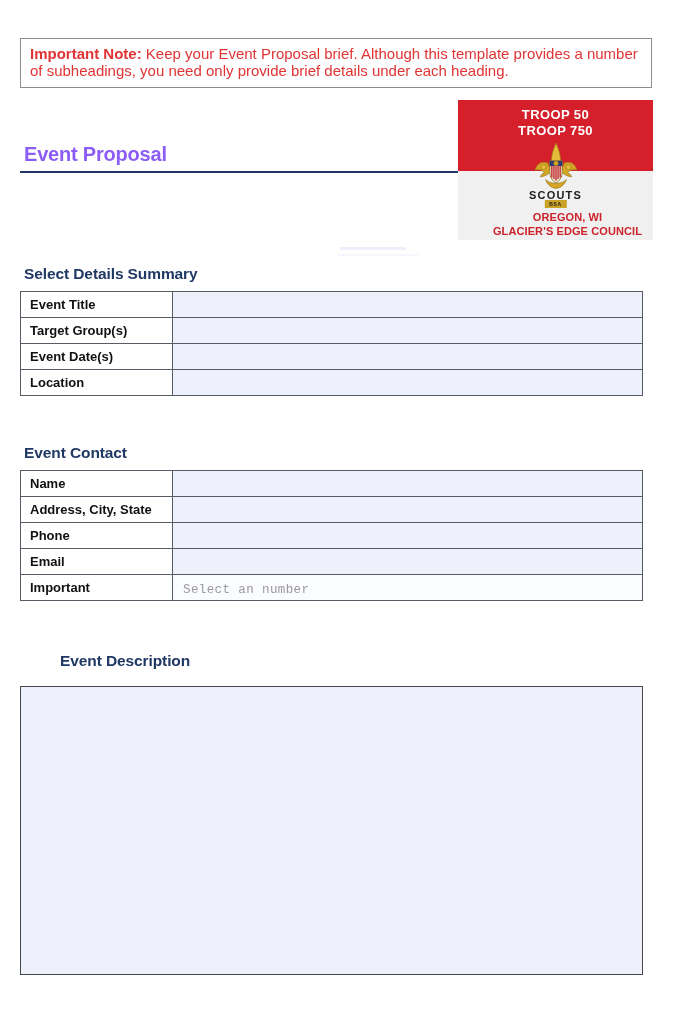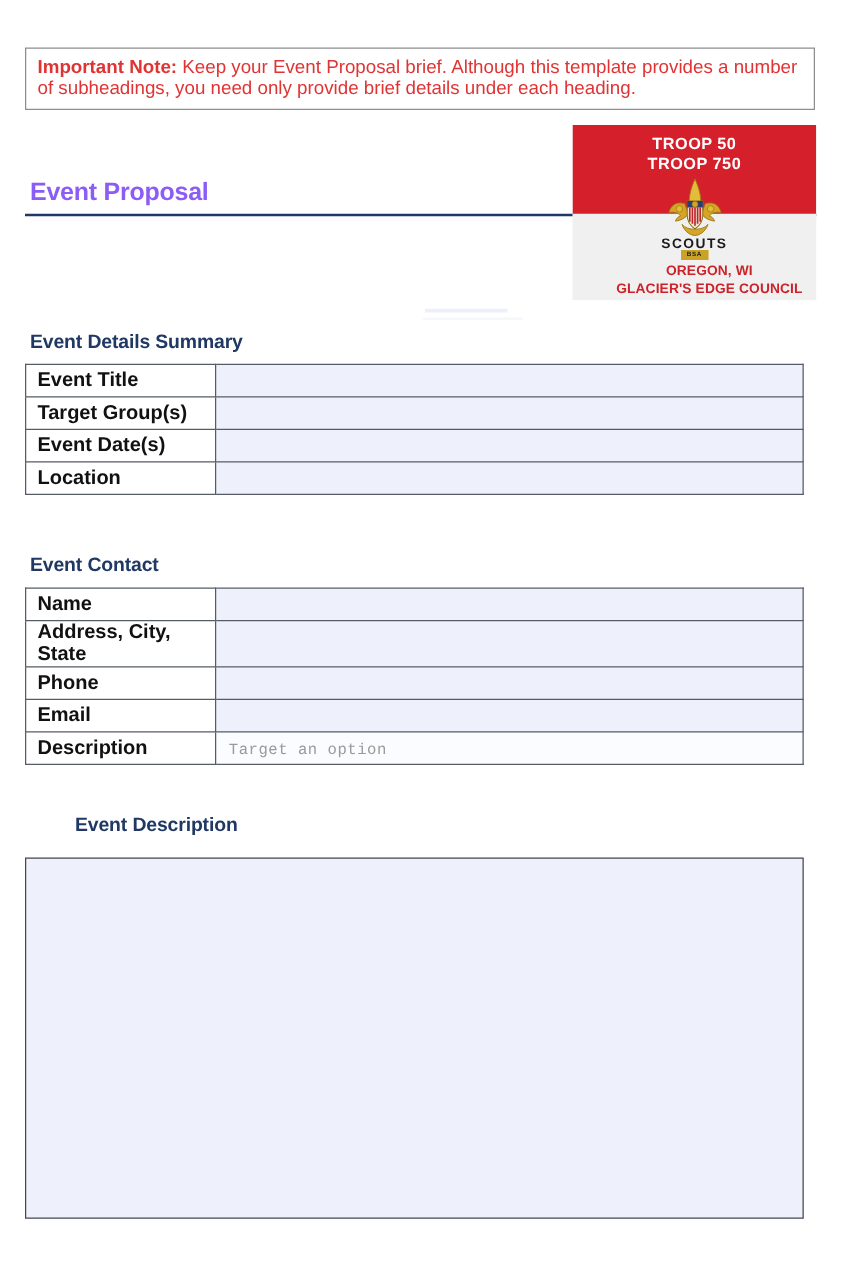--- a/index.html
+++ b/index.html
@@ -157,21 +157,21 @@
   }
   .form-table td {
     border: 1px solid #555c66;
     height: 25px;
     padding: 0 0 0 9px;
     vertical-align: middle;
   }
   .form-table td.lbl {
     width: 142px;
     background: #ffffff;
-    font-size: 16px;
+    font-size: 13px;
     font-weight: bold;
     color: #111111;
     font-family: "Liberation Sans", sans-serif;
   }
   .form-table td.val {
     background: #eef1fb;
     padding: 0;
   }
   .form-table td.val.select-cell {
     background: #fbfcff;
@@ -241,21 +241,21 @@
   <div class="logo-bsa">BSA</div>
   <div class="logo-council">
     <div>OREGON, WI</div>
     <div>GLACIER'S EDGE COUNCIL</div>
   </div>
 </div>
 
 <div class="artifact" style="left:340px; top:247px; width:66px; height:3px;"></div>
 <div class="artifact" style="left:338px; top:254px; width:80px; height:2px; opacity:0.3;"></div>
 
-<div class="section-heading" style="top:265px;">Event Details Summary</div>
+<div class="section-heading" style="top:265px;">Select Details Summary</div>
 <table class="form-table" style="top:291px;">
   <tbody>
       <tr>
     <td class="lbl">Event Title</td>
     <td class="val"></td>
   </tr>
   <tr>
     <td class="lbl">Target Group(s)</td>
     <td class="val"></td>
   </tr>
@@ -283,22 +283,22 @@
   </tr>
   <tr>
     <td class="lbl">Phone</td>
     <td class="val"></td>
   </tr>
   <tr>
     <td class="lbl">Email</td>
     <td class="val"></td>
   </tr>
   <tr>
-    <td class="lbl">Description</td>
+    <td class="lbl">Important</td>
     <td class="val select-cell">
-      <span class="select-placeholder">Target an option</span>
+      <span class="select-placeholder">Select an number</span>
     </td>
   </tr>
 </tbody>
   </table>
 
 <div class="section-heading" style="top:652px;margin-left:36px;">Event Description</div>
 <div class="desc-box"></div>
 
 </body></html>

